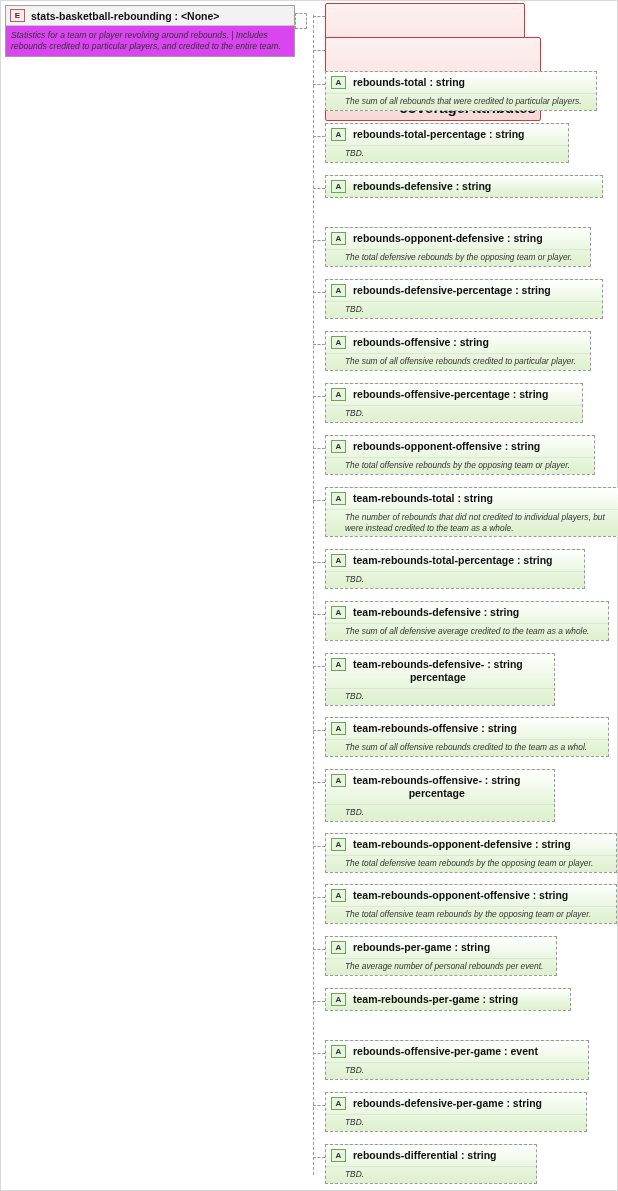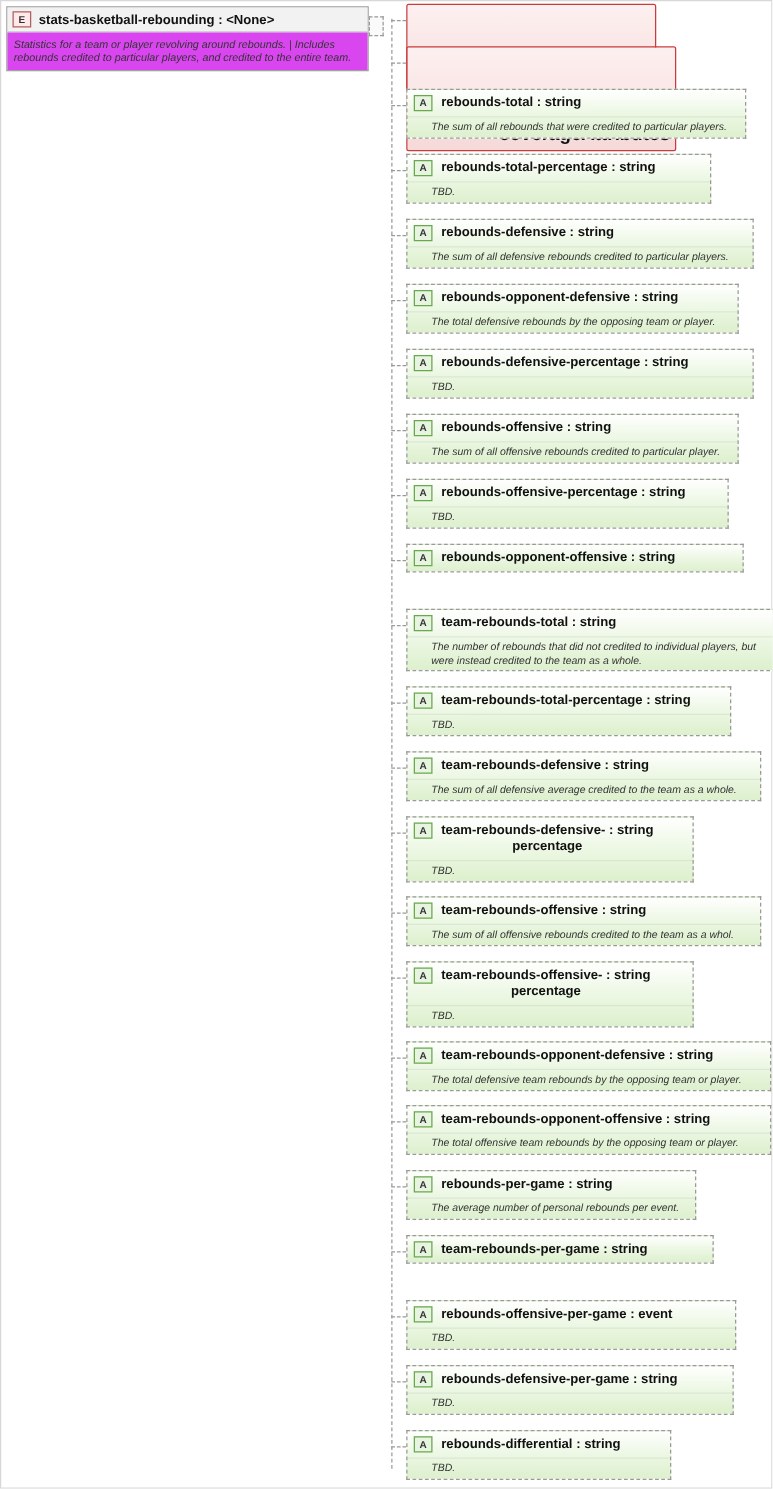--- a/index.html
+++ b/index.html
@@ -237,21 +237,20 @@
           <div class="node-doc">TBD.</div>
         </div>
       </div>
       <div class="node attr" style="left: 324px; top: 174px; width: 278px;">
         <div class="branch"></div>
         <div class="node-inner">
           <div class="node-head">
             <span class="badge a">A</span>
             <span class="node-label">rebounds-defensive : string</span>
           </div>
-          <div class="node-doc">The sum of all defensive rebounds credited to particular players.</div>
         </div>
       </div>
       <div class="node attr" style="left: 324px; top: 226px; width: 266px;">
         <div class="branch"></div>
         <div class="node-inner">
           <div class="node-head">
             <span class="badge a">A</span>
             <span class="node-label">rebounds-opponent-defensive : string</span>
           </div>
           <div class="node-doc">The total defensive rebounds by the opposing team or player.</div>
@@ -287,20 +286,21 @@
           <div class="node-doc">TBD.</div>
         </div>
       </div>
       <div class="node attr" style="left: 324px; top: 434px; width: 270px;">
         <div class="branch"></div>
         <div class="node-inner">
           <div class="node-head">
             <span class="badge a">A</span>
             <span class="node-label">rebounds-opponent-offensive : string</span>
           </div>
+          <div class="node-doc">The total offensive rebounds by the opposing team or player.</div>
         </div>
       </div>
       <div class="node attr" style="left: 324px; top: 486px; width: 296px;">
         <div class="branch"></div>
         <div class="node-inner">
           <div class="node-head">
             <span class="badge a">A</span>
             <span class="node-label">team-rebounds-total : string</span>
           </div>
           <div class="node-doc">The number of rebounds that did not credited to individual players, but were instead credited to the team as a whole.</div>

